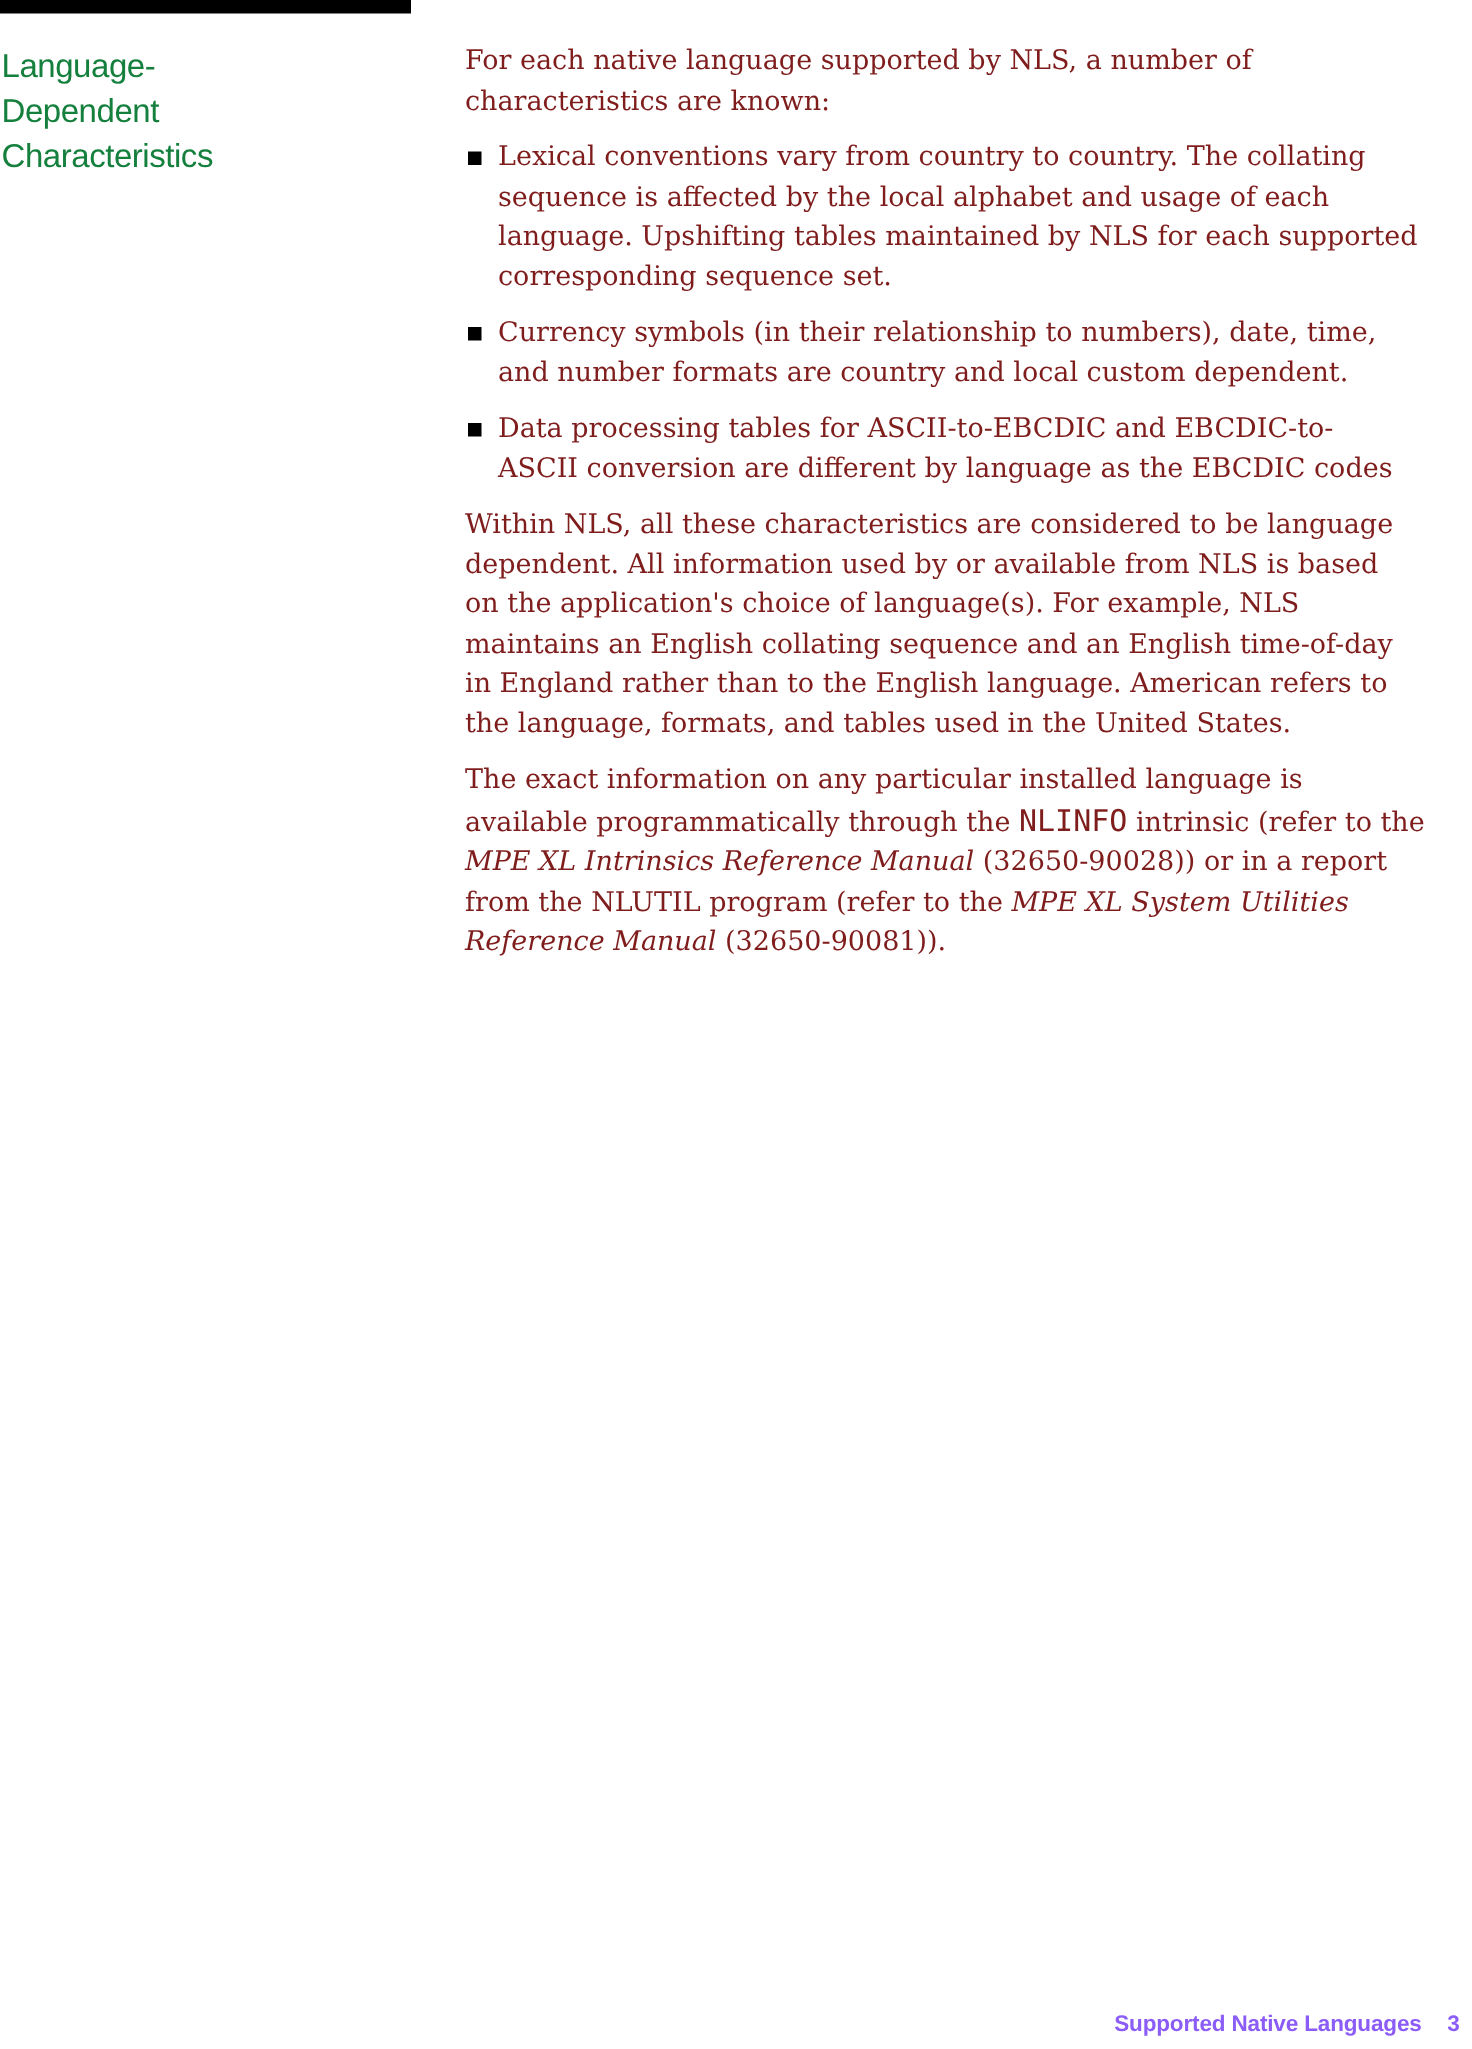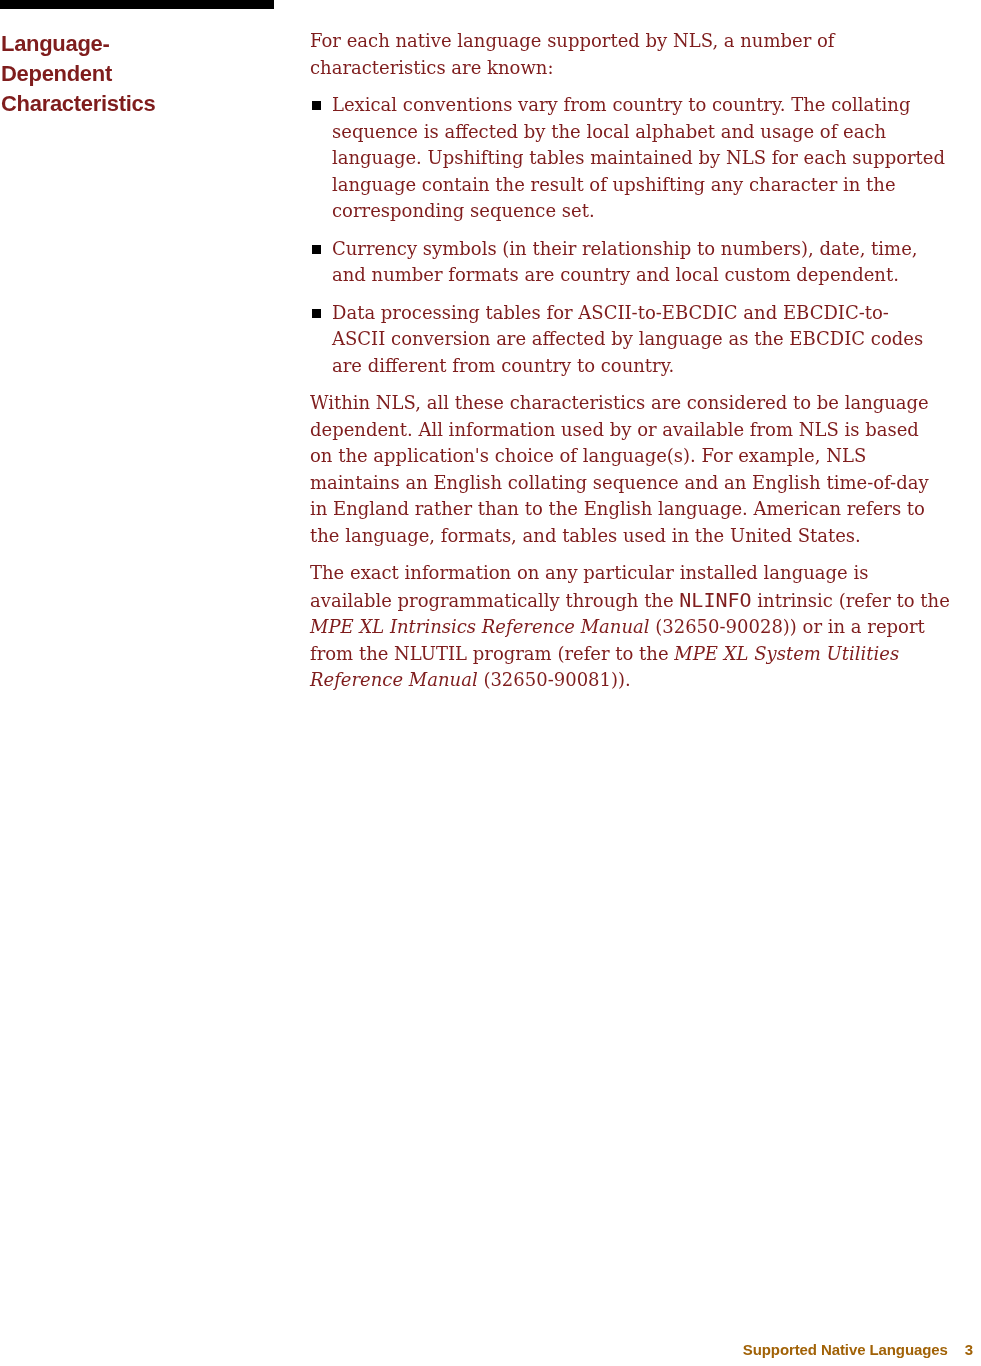--- a/index.html
+++ b/index.html
@@ -22,25 +22,25 @@
     width: 274px;
     height: 9px;
     background: #000000;
   }
   .sidebar {
     position: absolute;
     left: 1px;
     top: 29px;
     width: 295px;
     font-family: "Liberation Sans", sans-serif;
-    font-weight: bold;
+    font-weight: normal;
     font-size: 22px;
     line-height: 30px;
     letter-spacing: -0.3px;
-    color: #7f1d1d;
+    color: #15803d;
   }
   .body-col {
     position: absolute;
     left: 310px;
     top: 28px;
     width: 671px;
     font-family: "DejaVu Serif", serif;
     font-size: 18px;
     line-height: 26.5px;
     color: #7f1d1d;
@@ -71,21 +71,21 @@
     font-style: italic;
   }
   .footer {
     position: absolute;
     top: 1341px;
     right: 8px;
     font-family: "Liberation Sans", sans-serif;
     font-weight: bold;
     font-size: 15px;
     letter-spacing: -0.1px;
-    color: #a16207;
+    color: #8b5cf6;
     white-space: nowrap;
   }
   .pgnum {
     margin-left: 17px;
   }
 </style>
 </head>
 <body>
 
 <div class="page">
@@ -103,37 +103,35 @@
           <div class="line"><span class="run">For each native language supported by NLS, a number of</span></div>
           <div class="line"><span class="run">characteristics are known:</span></div>
         </div>
       </div>
       <div class="block bullet-item">
         <span class="bullet-square"></span>
         <div class="btext">
           <div class="line"><span class="run">Lexical conventions vary from country to country. The collating</span></div>
           <div class="line"><span class="run">sequence is affected by the local alphabet and usage of each</span></div>
           <div class="line"><span class="run">language. Upshifting tables maintained by NLS for each supported</span></div>
-          <div class="line"><span class="run">language contain the result of upshifting any character in the</span></div>
           <div class="line"><span class="run">corresponding sequence set.</span></div>
         </div>
       </div>
       <div class="block bullet-item">
         <span class="bullet-square"></span>
         <div class="btext">
           <div class="line"><span class="run">Currency symbols (in their relationship to numbers), date, time,</span></div>
           <div class="line"><span class="run">and number formats are country and local custom dependent.</span></div>
         </div>
       </div>
       <div class="block bullet-item">
         <span class="bullet-square"></span>
         <div class="btext">
           <div class="line"><span class="run">Data processing tables for ASCII-to-EBCDIC and EBCDIC-to-</span></div>
-          <div class="line"><span class="run">ASCII conversion are affected by language as the EBCDIC codes</span></div>
-          <div class="line"><span class="run">are different from country to country.</span></div>
+          <div class="line"><span class="run">ASCII conversion are different by language as the EBCDIC codes</span></div>
         </div>
       </div>
       <div class="block paragraph">
         <div class="ptext">
           <div class="line"><span class="run">Within NLS, all these characteristics are considered to be language</span></div>
           <div class="line"><span class="run">dependent. All information used by or available from NLS is based</span></div>
           <div class="line"><span class="run">on the application's choice of language(s). For example, NLS</span></div>
           <div class="line"><span class="run">maintains an English collating sequence and an English time-of-day</span></div>
           <div class="line"><span class="run">in England rather than to the English language. American refers to</span></div>
           <div class="line"><span class="run">the language, formats, and tables used in the United States.</span></div>

